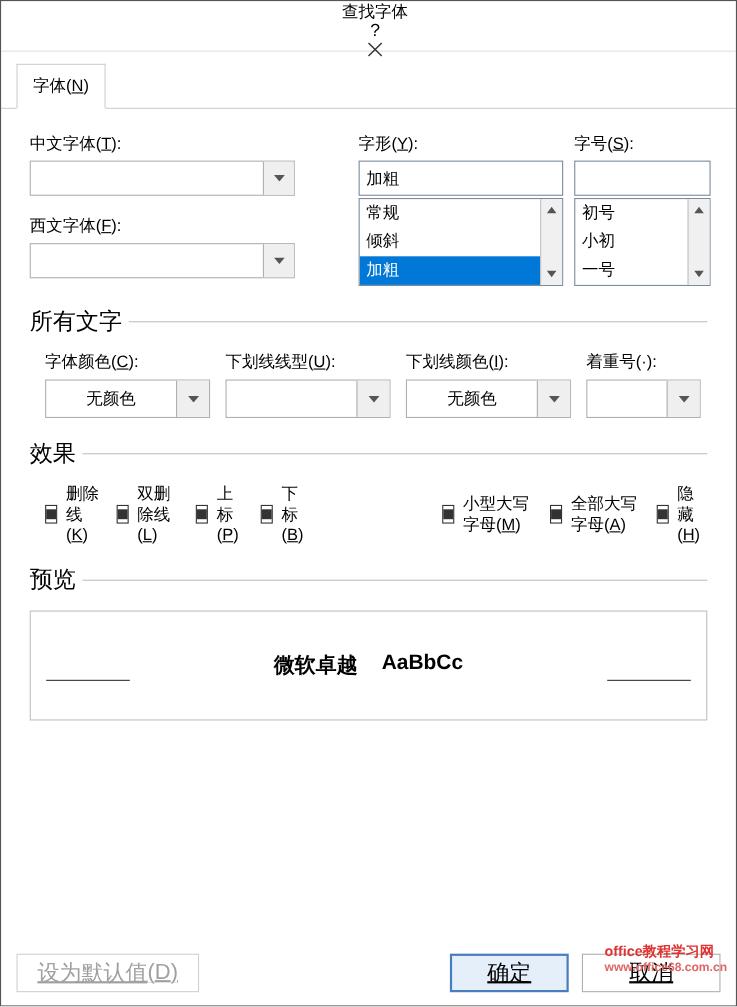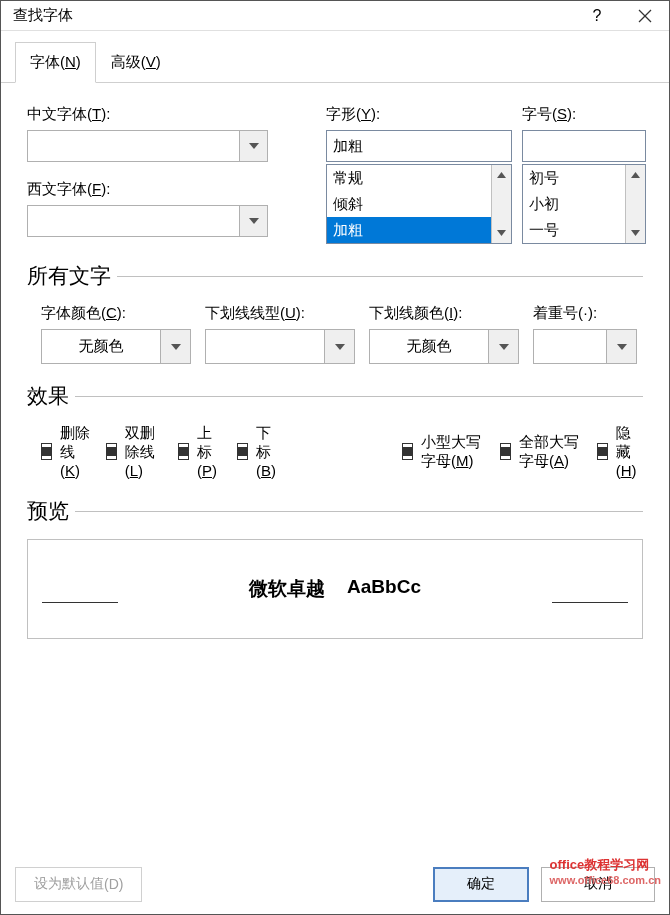--- a/index.html
+++ b/index.html
@@ -1,20 +1,20 @@
 <!DOCTYPE html>
 <html><head>
 <meta charset="utf-8">
 <style>
 * { box-sizing: border-box; margin: 0; padding: 0; font-family: "Microsoft YaHei", "Segoe UI", sans-serif; }
 body { width: 670px; height: 915px; background: #fff; font-size: 15px; }
 .dialog { width: 670px; height: 915px; border: 1px solid #555; position: relative; display: flex; flex-direction: column; }
 
 
-.titlebar { height: 30px; display: flex; align-items: center; padding: 0 0 0 12px; border-bottom: 1px solid #e0e0e0; }
+.titlebar { height: 46px; display: flex; align-items: center; padding: 0 0 0 12px; border-bottom: 1px solid #e0e0e0; flex-direction: column; }
 .titlebar .title { flex: 1; font-size: 15px; }
 .titlebar .btn { width: 48px; height: 39px; display: flex; align-items: center; justify-content: center; font-size: 16px; cursor: pointer; }
 
 
 .tabstrip { padding: 10px 14px 0 14px; display: flex; border-bottom: 1px solid #cfcfcf; }
 .tab { padding: 10px 14px; border: 1px solid transparent; font-size: 15px; cursor: pointer; position: relative; top: 1px; }
 .tab.active { border: 1px solid #cfcfcf; border-bottom: 1px solid #fff; background: #fff; }
 .tab .u { text-decoration: underline; }
 
 
@@ -57,21 +57,21 @@
 .chk .box .inner { width: 9px; height: 9px; background: #333; }
 .chk .u { text-decoration: underline; }
 
 .preview-box { border: 1px solid #c0c0c0; height: 100px; margin-top: 8px; display: flex; align-items: center; justify-content: center; position: relative; }
 .preview-box .pv-text { font-size: 19px; font-weight: bold; display: flex; gap: 22px; }
 .preview-box .hline { position: absolute; height: 1px; background: #333; width: 76px; top: 62px; }
 .hline.l { left: 14px; } .hline.r { right: 14px; }
 
 
 .footer { height: 56px; border-top: 0; padding: 10px 14px 14px 14px; display: flex; align-items: center; }
-.footer .btn { height: 35px; padding: 0 18px; border: 1px solid #b0b0b0; display: flex; align-items: center; justify-content: center; cursor: pointer; font-size: 14px; }
+.footer .btn { height: 35px; padding: 0 18px; border: 1px solid #b0b0b0; display: flex; align-items: center; justify-content: center; cursor: pointer; font-size: 20px; text-decoration: underline; }
 .footer .btn.default { color: #a0a0a0; border-color: #d0d0d0; }
 .footer .btn.ok { border: 2px solid #4a7dbf; background: #e5effa; margin-left: auto; padding: 0 32px; }
 .footer .btn.cancel { margin-left: 12px; padding: 0 42px; }
 
 .watermark { position: absolute; right: 8px; bottom: 28px; font-size: 13px; color: #d33; font-weight: bold; }
 .watermark .l2 { font-size: 11px; color: #d66; }
 
 svg.chev { width: 10px; height: 6px; display: block; }
 svg.chev polygon { fill: #555; }
 .sb .arr svg { width: 9px; height: 6px; }
@@ -88,23 +88,20 @@
       <svg width="14" height="14">
           <line x1="1" y1="1" x2="13" y2="13" stroke="#333" stroke-width="1.3"></line>
           <line x1="13" y1="1" x2="1" y2="13" stroke="#333" stroke-width="1.3"></line>
         </svg>
     </div>
   </div>
 
   <div class="tabstrip">
     <div class="tab active">
       <span>字体</span>(<span class="u">N</span>)
-    </div>
-    <div class="tab">
-      <span>高级</span>(<span class="u">V</span>)
     </div>
   </div>
 
   <div class="body">
 
     <div class="row-top">
       <div class="col-left">
         <label class="field-label">
           <span>中文字体</span>(<span class="u">T</span>):
         </label>

